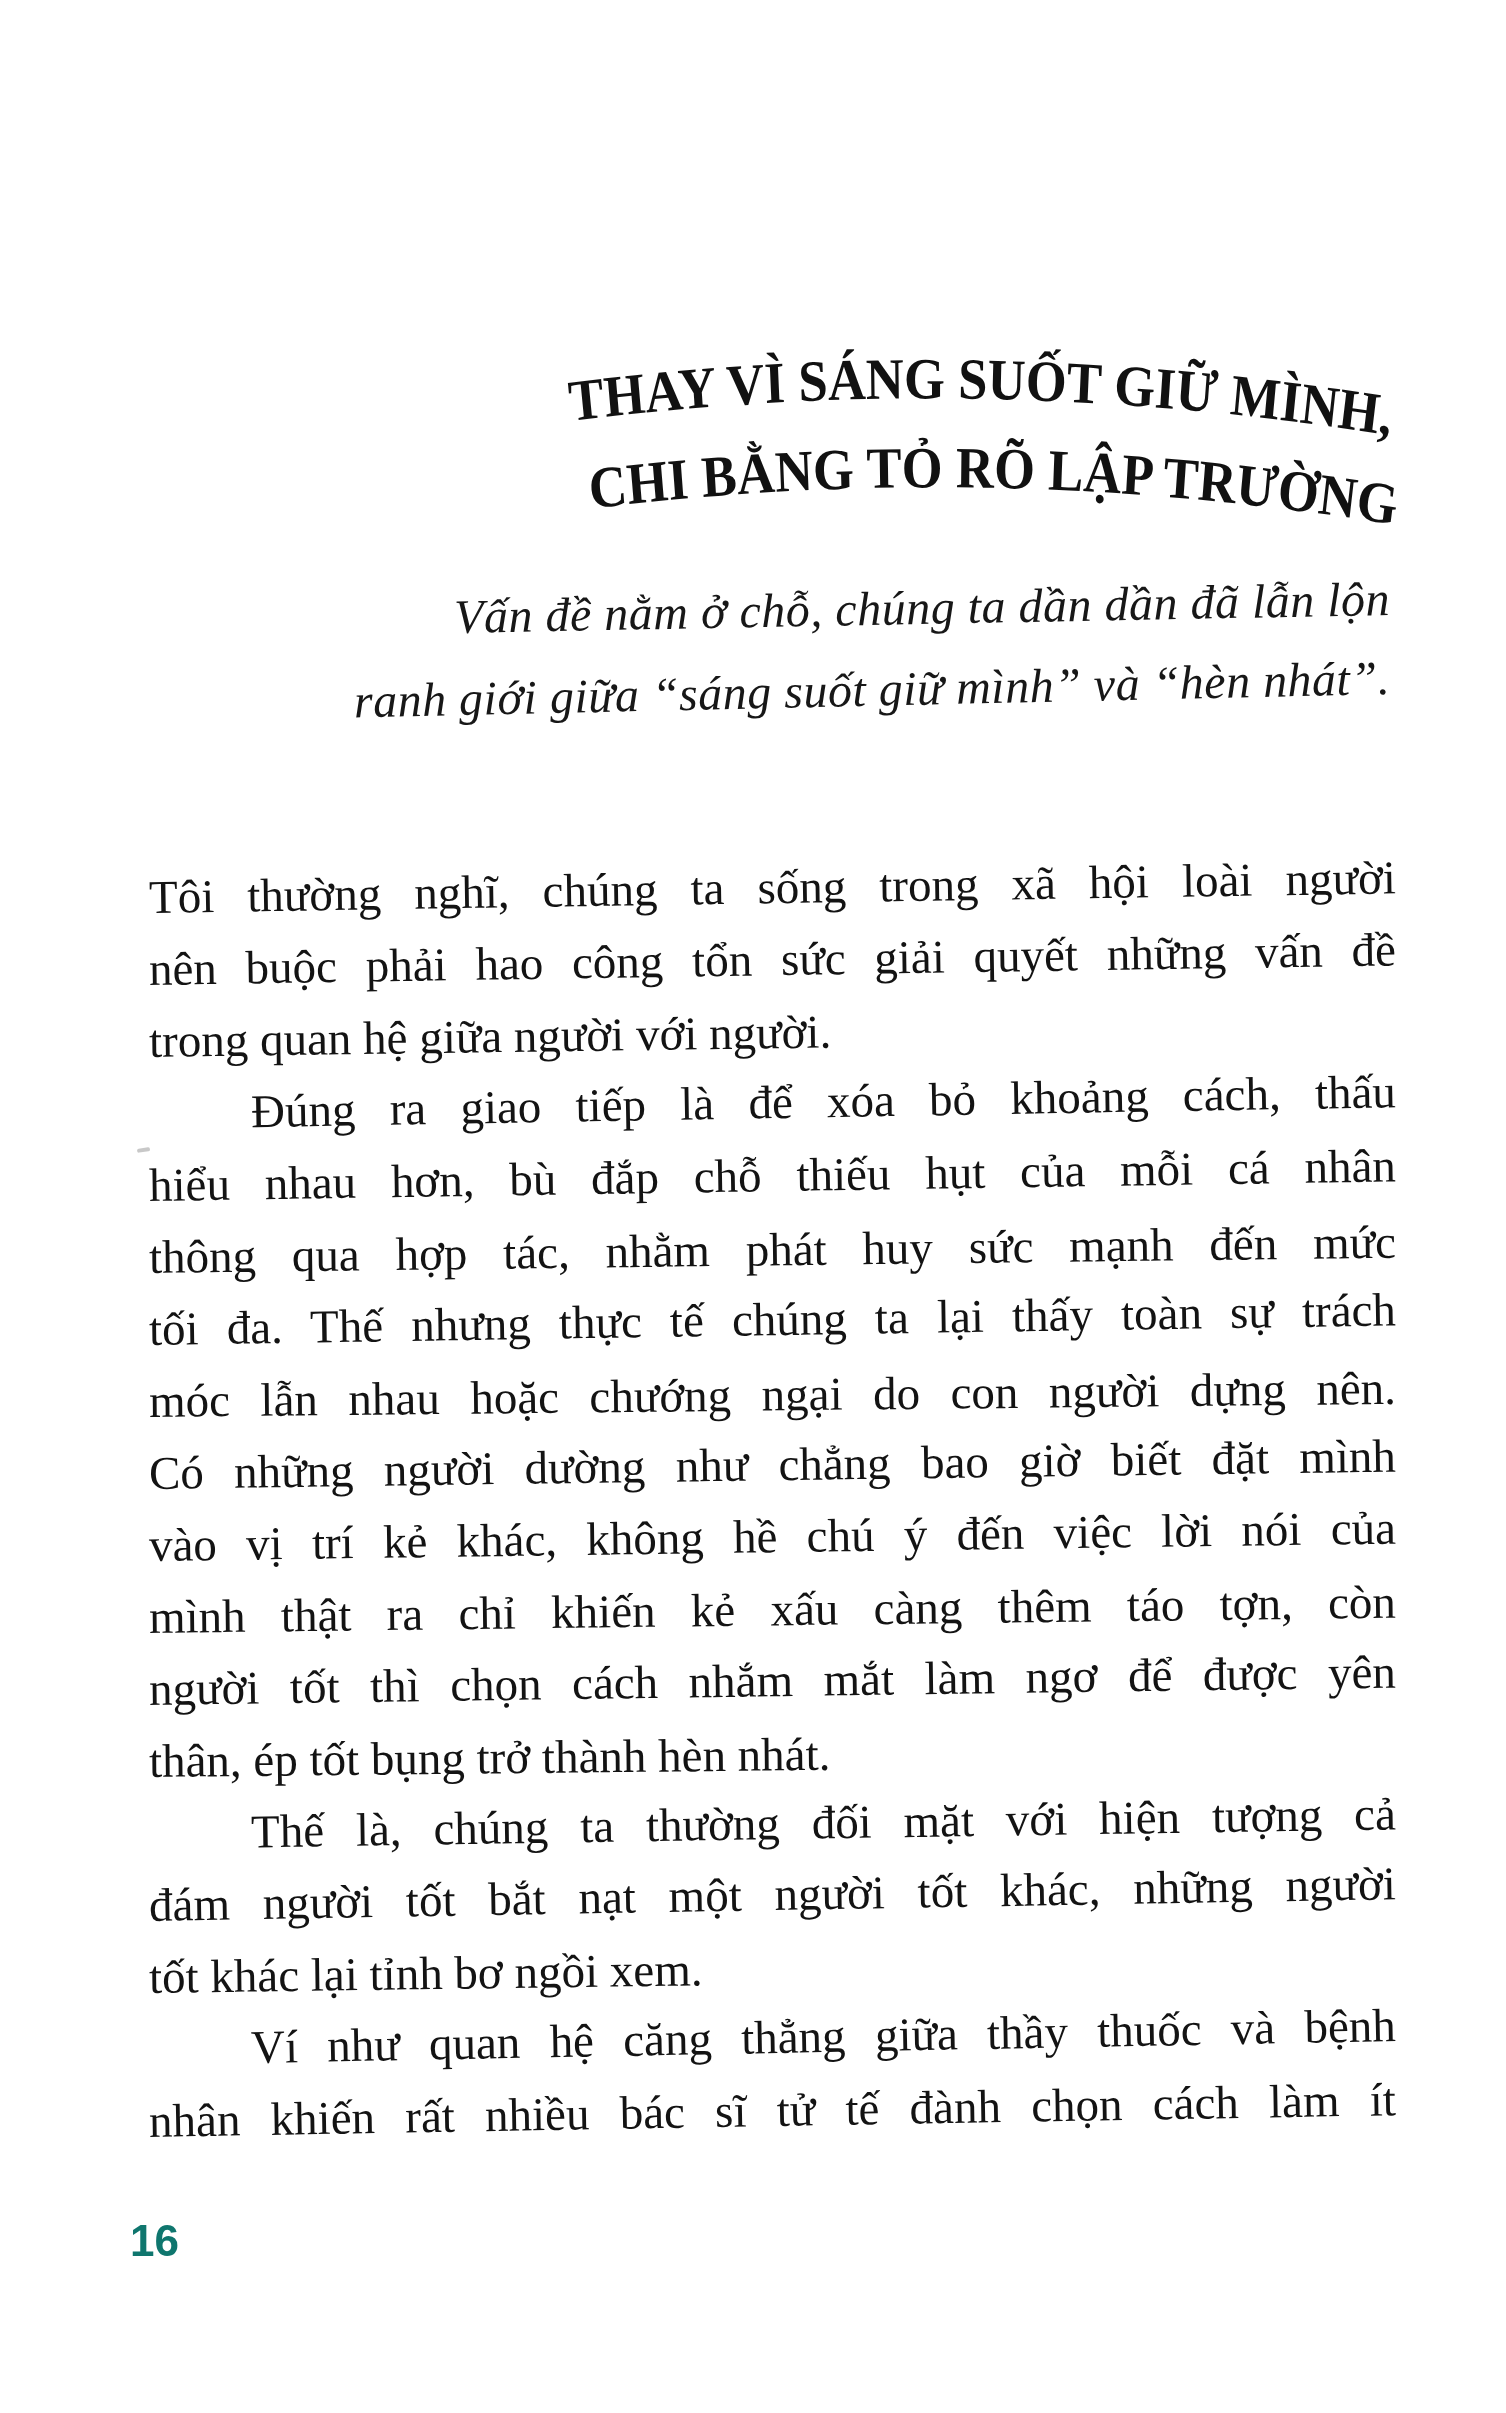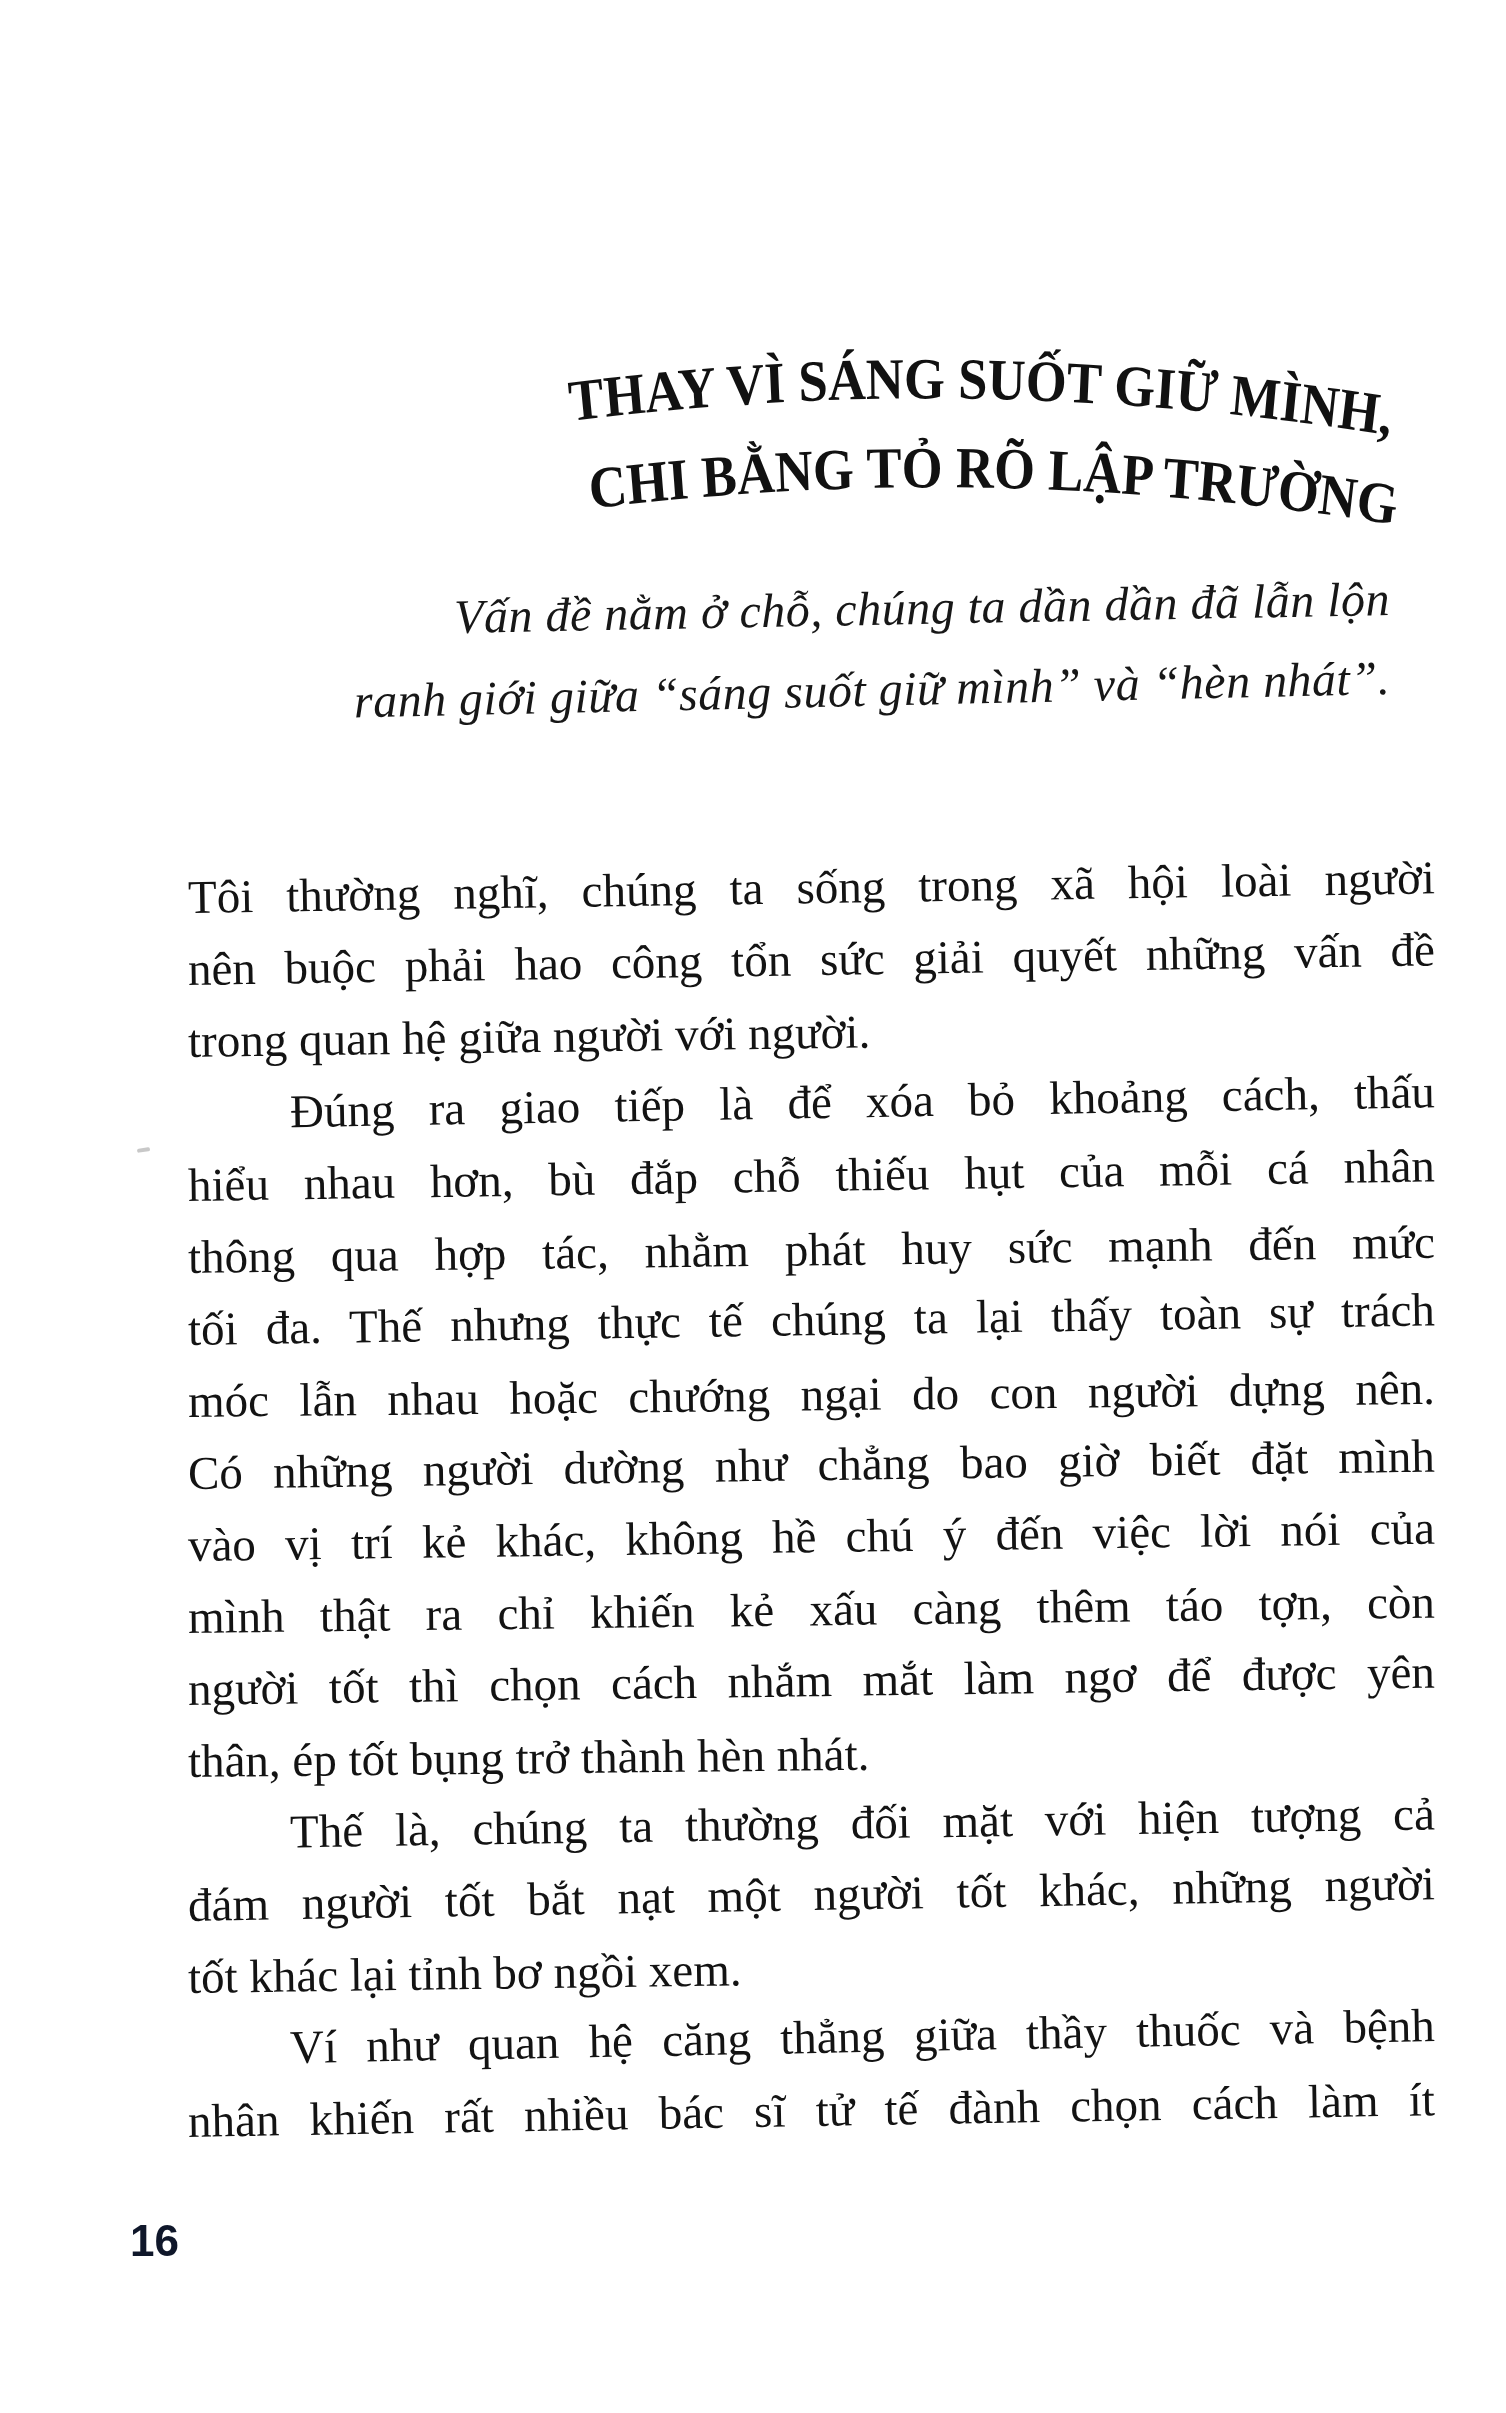--- a/index.html
+++ b/index.html
@@ -47,21 +47,20 @@
   .epi-1 { transform: rotate(-1.1deg); }
   .epi-2 { transform: rotate(-1.3deg); }
 
   
   .body-text {
     position: absolute;
     left: 149px; top: 861px;
     width: 1247px;
     font-size: 47px;
     color: #131313;
-    margin-left: 39px;
   }
   .bline {
     height: 72px;
     line-height: 72px;
     text-align: justify;
     text-align-last: justify;
     transform: rotate(var(--r, 0deg));
     transform-origin: 0 50%;
   }
   .bline.end { text-align-last: left; }
@@ -78,21 +77,21 @@
     opacity: 0.55;
   }
 
   
   .page-number {
     position: absolute;
     left: 130px; top: 2216px;
     font-family: "Liberation Sans", sans-serif;
     font-weight: 700;
     font-size: 44px;
-    color: #0f172a;
+    color: #0f766e;
   }
 </style>
 </head>
 <body>
 
 <div class="page">
 
   <div class="title-wrap">
     <svg width="1006" height="219" viewBox="0 0 1100 240" xmlns="http://www.w3.org/2000/svg" xmlns:xlink="http://www.w3.org/1999/xlink">
       <defs>

